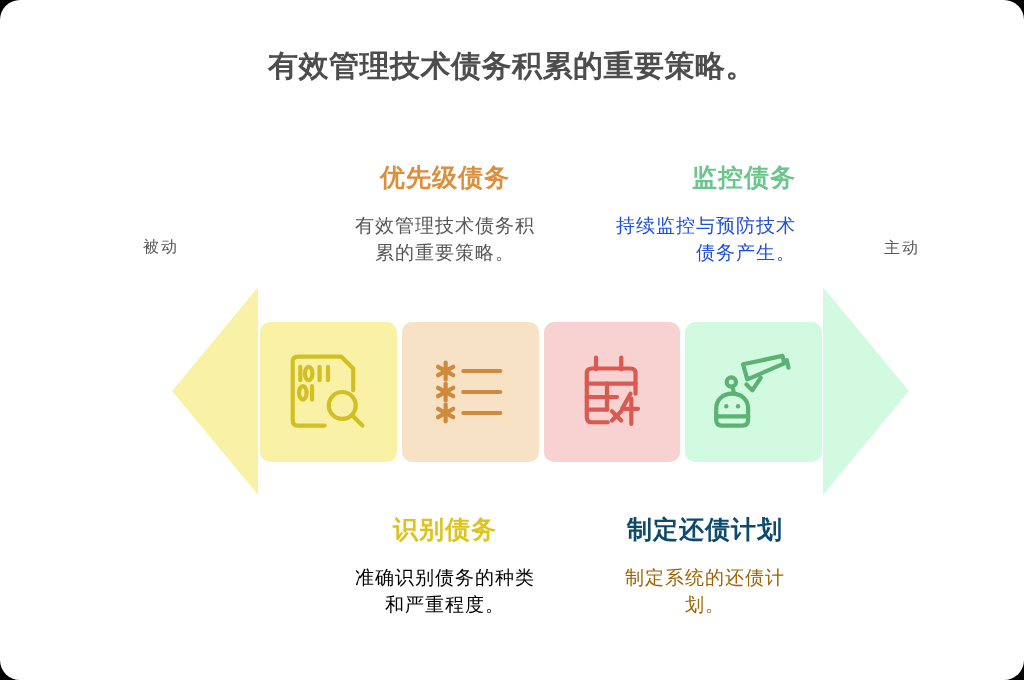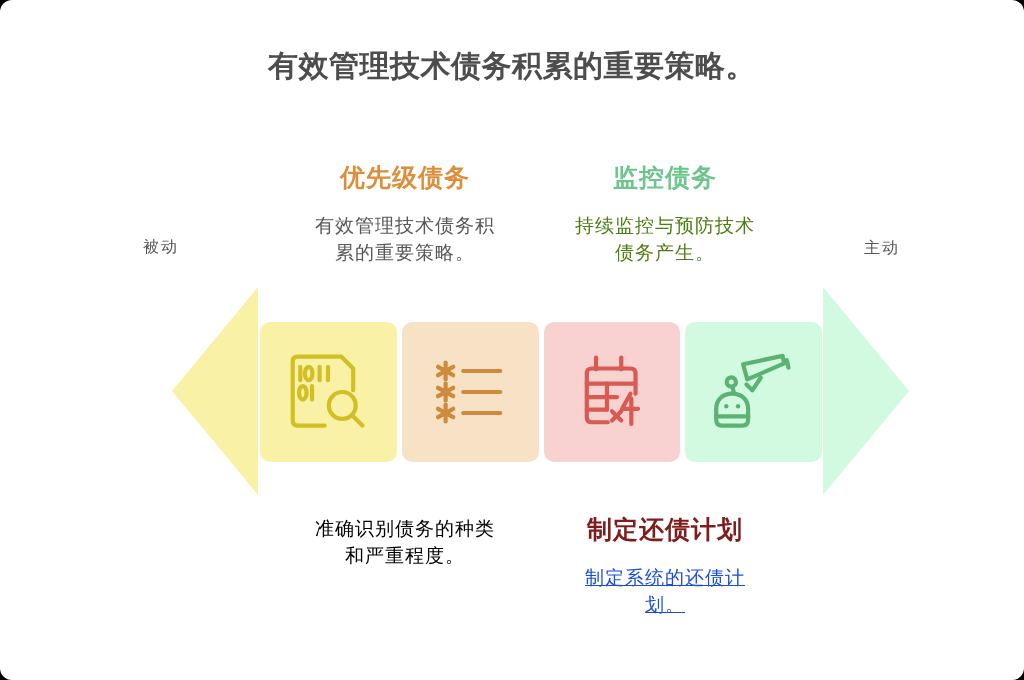--- a/index.html
+++ b/index.html
@@ -1,64 +1,65 @@
 <!DOCTYPE html>
 <html><head>
 <meta charset="utf-8">
 <style>
   html, body { margin: 0; padding: 0; background: #000; }
   .card {
     position: relative;
     width: 1024px;
     height: 680px;
     background: #ffffff;
-    border-radius: 12px;
+    border-radius: 20px;
     overflow: hidden;
     font-family: "Liberation Serif", "DejaVu Serif", serif;
   }
   .title {
     position: absolute;
     top: 46px;
     left: 0;
     width: 100%;
     margin: 0;
     text-align: center;
     font-size: 30px;
     font-weight: 700;
     letter-spacing: 0.5px;
   }
   .text-block {
     position: absolute;
     width: 182px;
     text-align: center;
+    margin-left: 40px;
   }
   .text-block h2 {
     margin: 0 0 20px 0;
     font-size: 25px;
     line-height: 1.15;
     font-weight: 700;
     letter-spacing: 1px;
   }
   .text-block p {
     margin: 0;
     font-size: 19px;
     line-height: 1.42;
     letter-spacing: 1px;
   }
   .tb-top-left     { top: 164px; left: 314px; }
-  .tb-top-right    { top: 164px; left: 574px; }
+  .tb-top-right    { top: 164px; left: 574px; text-align: right; }
   .tb-bottom-left  { top: 516px; left: 314px; }
   .tb-bottom-right { top: 516px; left: 574px; }
   .side-label {
     position: absolute;
     font-size: 16px;
     letter-spacing: 2px;
   }
   .side-label.left  { left: 143px; top: 237px; }
-  .side-label.right { left: 864px; top: 238px; }
+  .side-label.right { left: 884px; top: 238px; }
   .arrow-head {
     position: absolute;
     top: 287px;
     width: 86px;
     height: 208px;
   }
   .arrow-head.left  { left: 172px; clip-path: polygon(100% 0, 100% 100%, 0 50%); }
   .arrow-head.right { left: 823px; clip-path: polygon(0 0, 100% 50%, 0 100%); }
   .boxes {
     position: absolute;
@@ -85,30 +86,31 @@
 
   <h1 class="title" style="color: rgb(77, 77, 77);">有效管理技术债务积累的重要策略。</h1>
 
   <div class="text-block tb-top-left">
     <h2 style="color: rgb(221, 142, 59);">优先级债务</h2>
     <p style="color: rgb(87, 87, 87);">有效管理技术债务积累的重要策略。</p>
   </div>
 
   <div class="text-block tb-top-right">
     <h2 style="color: rgb(108, 197, 140);">监控债务</h2>
-    <p style="color: #4d7c0f;">持续监控与预防技术债务产生。</p>
+    <p style="color: #1d4ed8;">持续监控与预防技术债务产生。</p>
   </div>
 
   <div class="text-block tb-bottom-left">
+    <h2 style="color: rgb(221, 195, 29);">识别债务</h2>
     <p style="color: #000000;">准确识别债务的种类和严重程度。</p>
   </div>
 
   <div class="text-block tb-bottom-right">
-    <h2 style="color: #7f1d1d;">制定还债计划</h2>
-    <p style="color: #1d4ed8; text-decoration: underline;">制定系统的还债计划。</p>
+    <h2 style="color: #0c4a6e;">制定还债计划</h2>
+    <p style="color: #a16207;">制定系统的还债计划。</p>
   </div>
 
   <span class="side-label left" style="color: rgb(87, 87, 87);">被动</span>
   <span class="side-label right" style="color: rgb(87, 87, 87);">主动</span>
 
   <div class="arrow-head left" style="background-color: rgb(249, 242, 166);"></div>
   <div class="arrow-head right" style="background-color: rgb(210, 250, 224);"></div>
 
   <div class="boxes">
 

